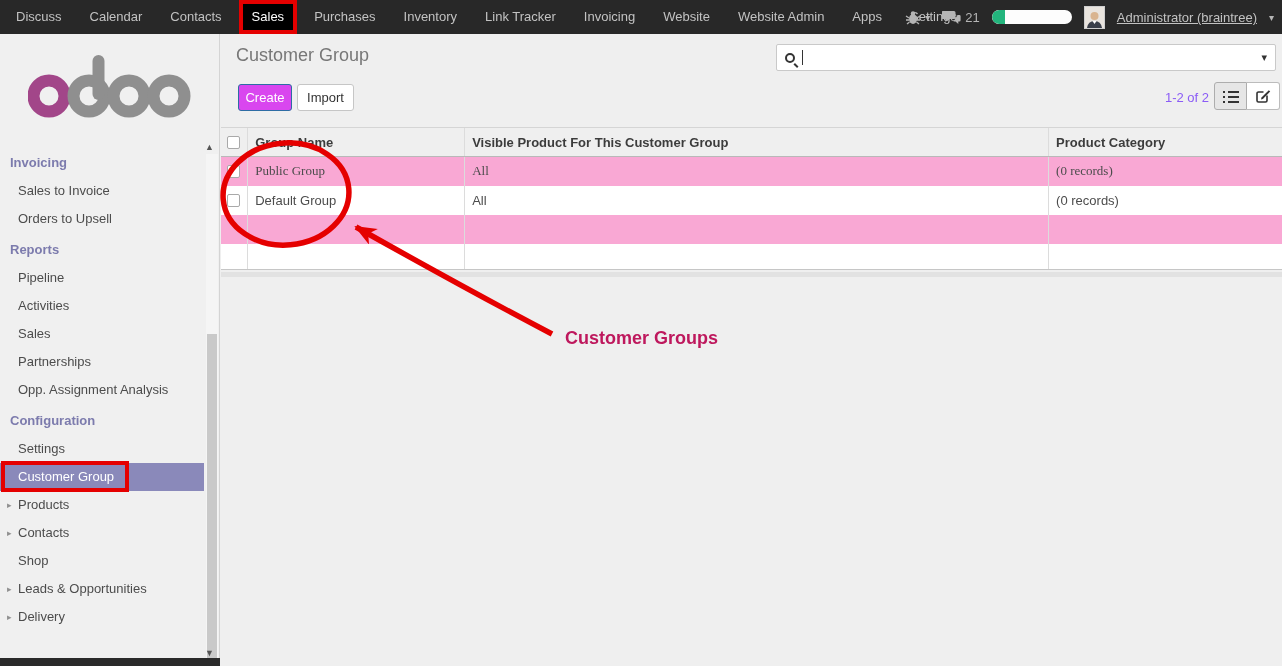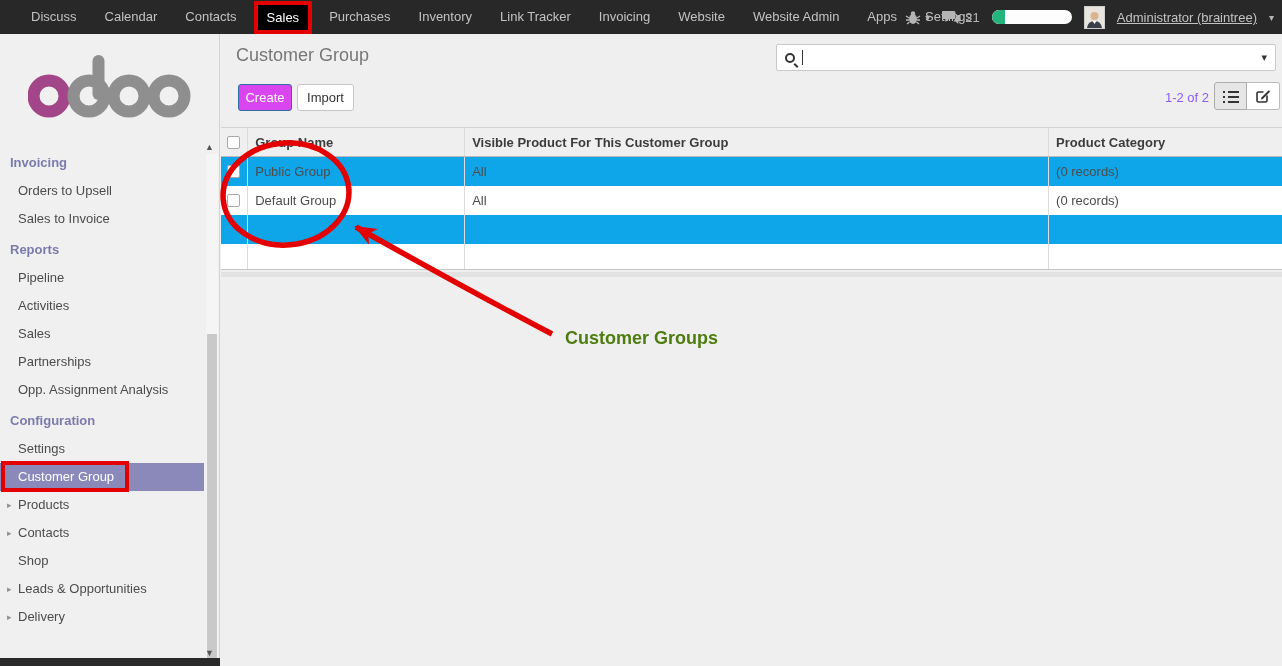--- a/index.html
+++ b/index.html
@@ -1,21 +1,21 @@
 <!DOCTYPE html>
 <html><head>
 <meta charset="utf-8">
 <style>
   * { margin:0; padding:0; box-sizing:border-box; }
   html,body { width:1282px; height:666px; overflow:hidden; }
   body { font-family:"Liberation Sans", sans-serif; background:#efefef; position:relative; }
 
   
   .topnav { position:absolute; left:0; top:0; width:1282px; height:34px; background:#282828; display:flex; align-items:center; z-index:5; }
-  .topnav .nav-items { display:flex; align-items:center; padding-left:17px; }
+  .topnav .nav-items { display:flex; padding-left:2px; }
   .nav-item { color:#c2c2c2; font-size:13px; padding:0 14px; line-height:34px; cursor:pointer; white-space:nowrap; }
   .nav-item.active-annotated { background:#000; color:#fff; border:4px solid #e50000; line-height:25px; padding:0 9px; margin:0 3px; }
   .topnav-right { position:absolute; right:8px; top:0; height:34px; display:flex; align-items:center; gap:12px; }
   .sys-icon { color:#b5b5b5; display:flex; align-items:center; gap:4px; font-size:13px; cursor:pointer; }
   .caret { color:#b5b5b5; font-size:10px; }
   .progress-pill { width:80px; height:14px; background:#fdfdfd; border-radius:8px; overflow:hidden; position:relative; }
   .progress-fill { position:absolute; left:0; top:0; bottom:0; width:17%; background:#23b57d; border-radius:8px 0 0 8px; }
   .avatar { width:21px; height:23px; background:#e9e4de; border:1px solid #cfcfcf; display:flex; align-items:flex-end; justify-content:center; overflow:hidden; }
   .user-name { color:#c2c2c2; font-size:13px; cursor:pointer;text-decoration:underline; }
 
@@ -53,36 +53,36 @@
 
   
   .list-table { position:absolute; left:0; top:93px; width:1061px; border-collapse:collapse; table-layout:fixed; font-size:13px; }
   .list-table th, .list-table td { padding:0 0 0 7px; height:29px; text-align:left; font-weight:normal; color:#4c4c4c; overflow:hidden; white-space:nowrap; }
   .list-table th { color:#3c3c3c; font-weight:bold; background:#efefef; border-top:1px solid #d5d5d5; border-bottom:1px solid #b9b9b9; }
   .col-check { width:26px; padding-left:6px !important; }
   .col-name { width:211px; }
   .col-visible { width:568px; }
   .col-cat { width:227px;margin-left:16px; }
   .list-table th + th, .list-table td + td { border-left:1px solid #dcdcdc; }
-  tr.row-odd td { background:#0ea5e9; }
+  tr.row-odd td { background:#f9a8d4;font-family:Liberation Serif, serif; }
   tr.row-even td { background:#ffffff; }
   tr.row-last td { height:26px; border-bottom:1px solid #c6c6c6; }
   .under-strip { position:absolute; left:0; top:93px; margin-top:145px; width:1061px; height:5px; background:#e2e2e2; }
   .checkbox { width:13px; height:13px; border:1px solid #a9a9a9; border-radius:2px; background:#fff; cursor:pointer; }
 
   
   .icon-list { width:16px; height:13px; position:relative; }
   .icon-list i { position:absolute; left:5px; width:11px; height:2px; background:#333; }
   .icon-list i::before { content:""; position:absolute; left:-5px; top:0; width:2px; height:2px; background:#333; }
   .icon-list i:nth-child(1){top:1px} .icon-list i:nth-child(2){top:6px} .icon-list i:nth-child(3){top:11px}
 
   
   .annot { position:absolute; pointer-events:none; z-index:20; }
   .annot-box { border:4px solid #e50000; }
-  .callout-text { font-size:18px; font-weight:bold; color:#4d7c0f; white-space:nowrap; }
+  .callout-text { font-size:18px; font-weight:bold; color:#be185d; white-space:nowrap; }
   svg.overlay { position:absolute; left:0; top:0; width:1282px; height:666px; pointer-events:none; z-index:19; }
 </style>
 </head>
 <body>
 
 <div class="topnav">
   <div class="nav-items">
     <span class="nav-item">Discuss</span>
     <span class="nav-item">Calendar</span>
     <span class="nav-item">Contacts</span>
@@ -135,22 +135,22 @@
       <line x1="70.5" y1="7" x2="70.5" y2="40" stroke="#8f8f8f" stroke-width="12" stroke-linecap="round"></line>
       <circle cx="101" cy="42" r="15.5" fill="none" stroke="#8f8f8f" stroke-width="12"></circle>
       <circle cx="141" cy="42" r="15.5" fill="none" stroke="#8f8f8f" stroke-width="12"></circle>
     </svg>
   </div>
 
   <span class="scroll-arrow" style="top:108px;">▲</span>
 
   <div class="menu">
     <div class="menu-header">Invoicing</div>
+    <div class="menu-item">Sales to Invoice</div>
     <div class="menu-item">Orders to Upsell</div>
-    <div class="menu-item">Sales to Invoice</div>
 
     <div class="menu-header">Reports</div>
     <div class="menu-item">Pipeline</div>
     <div class="menu-item">Activities</div>
     <div class="menu-item">Sales</div>
     <div class="menu-item">Partnerships</div>
     <div class="menu-item">Opp. Assignment Analysis</div>
 
     <div class="menu-header">Configuration</div>
     <div class="menu-item">Settings</div>

